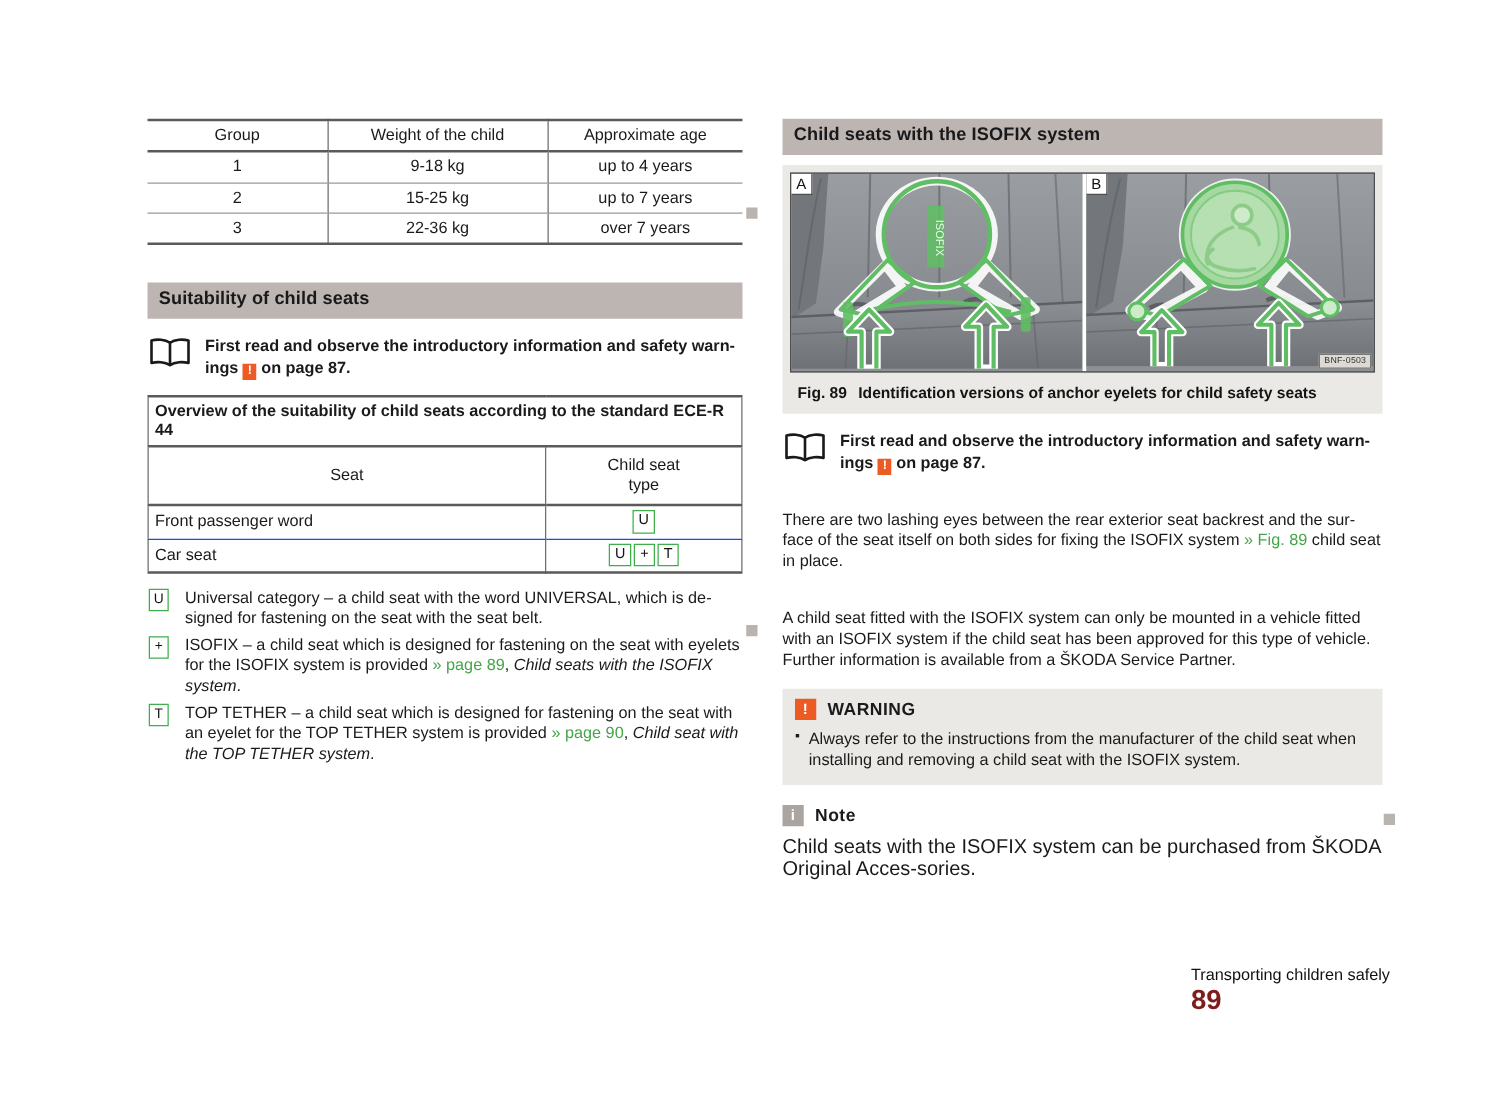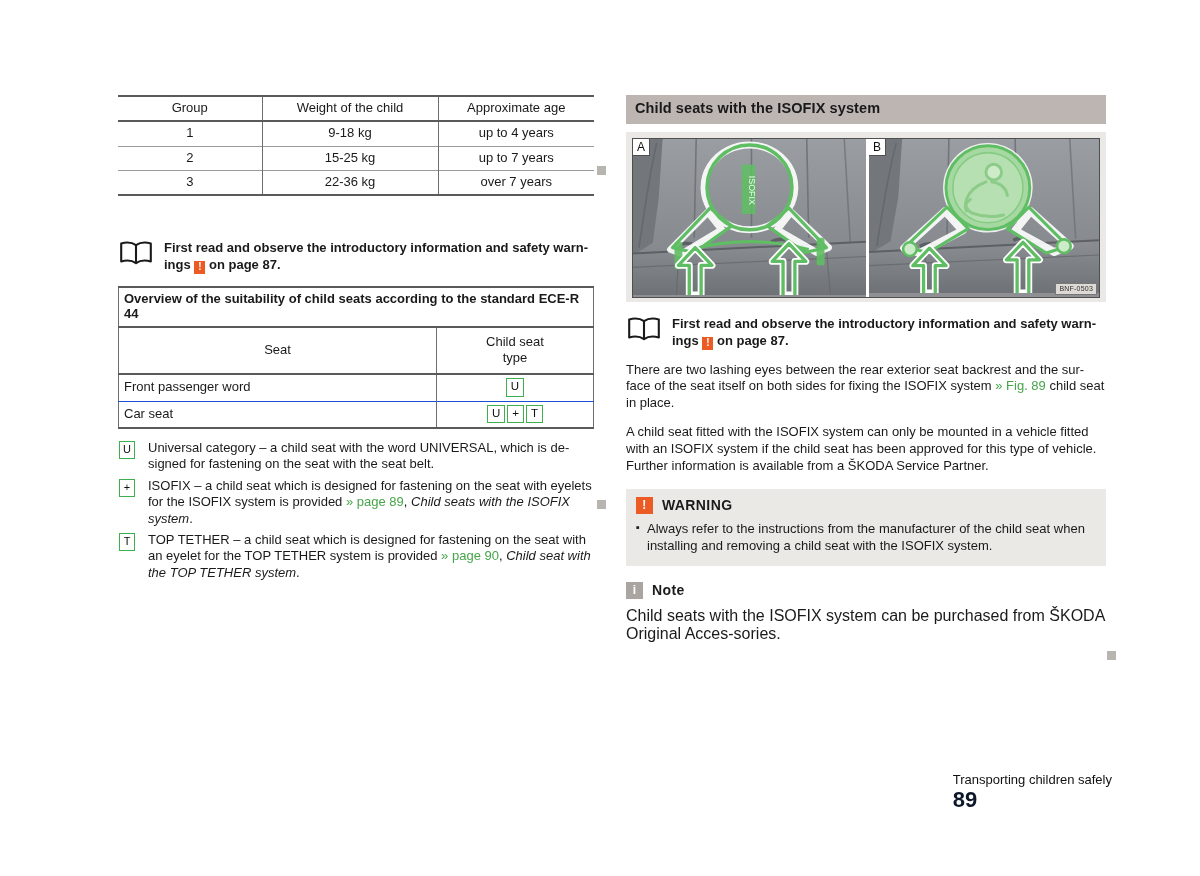--- a/index.html
+++ b/index.html
@@ -171,21 +171,21 @@
     color: #141414;
     padding: 9px 4px 5px 6px;
     line-height: 1.2;
   }
   .fig-cap .num { margin-right: 9px; font-weight: bold; }
 
   
   p.body {
     font-size: 13px;
     line-height: 1.3;
-    margin: 12px 0 0 0;
+    margin: 28px 0 0 0;
   }
 
   
   .panel {
     background: #ebe9e6;
     margin-top: 14px;
     padding: 8px 10px 10px 10px;
   }
   .panel-head {
     display: flex; align-items: center;
@@ -226,21 +226,21 @@
     background: #b8b4b0;
   }
 
   
   .footer {
     position: absolute;
     right: 104px; bottom: 63px;
     display: flex; align-items: baseline; flex-direction: column;
   }
   .footer .ftxt { font-size: 13px; color: #111; font-weight: normal; }
-  .footer .fnum { font-size: 22px; font-weight: bold; color: #0f172a; margin-left: 16px; }
+  .footer .fnum { font-size: 22px; font-weight: bold; color: #7f1d1d; margin-left: 16px; }
 </style>
 </head>
 <body>
 
 <div class="page">
 
   <div class="col-left">
 
     <table class="tbl grp">
       <thead>
@@ -263,20 +263,21 @@
         </tr>
         <tr>
           <td>3</td>
           <td>22-36 kg</td>
           <td>over 7 years</td>
         </tr>
       </tbody>
     </table>
 
     <div style="height:30px"></div>
+    <div class="sec-head">Suitability of child seats</div>
 
     <div class="readfirst">
       <div class="book-icon">
         <svg width="36" height="24" viewBox="0 0 36 24" aria-hidden="true">
           <path d="M18 4.2 C14 1.3 7.5 1.3 3.2 2.4 L3.2 20.4 C7.5 19.3 14 19.3 18 22.1
                    C22 19.3 28.5 19.3 32.8 20.4 L32.8 2.4 C28.5 1.3 22 1.3 18 4.2 Z" fill="#ffffff" stroke="#1a1a1a" stroke-width="2.1" stroke-linejoin="round"></path>
           <path d="M18 4.2 L18 22.1" fill="none" stroke="#1a1a1a" stroke-width="2.1"></path>
         </svg>
       </div>
       <div class="bodytxt">
@@ -468,20 +469,23 @@
               <path d="M56 158 L56 130 L45 130 L62 112 L79 130 L68 130 L68 158"></path>
               <path d="M152 158 L152 124 L141 124 L158 106 L175 124 L164 124 L164 158"></path>
             </g>
           </svg>
           <div class="corner-letter">B</div>
           <div class="fig-code">BNF-0503</div>
         </div>
 
       </div>
 
+      <div class="fig-cap">
+        <span class="num">Fig. 89</span><span>Identification versions of anchor eyelets for child safety seats</span>
+      </div>
     </div>
 
     <div class="readfirst">
       <div class="book-icon">
         <svg width="36" height="24" viewBox="0 0 36 24" aria-hidden="true">
           <path d="M18 4.2 C14 1.3 7.5 1.3 3.2 2.4 L3.2 20.4 C7.5 19.3 14 19.3 18 22.1
                    C22 19.3 28.5 19.3 32.8 20.4 L32.8 2.4 C28.5 1.3 22 1.3 18 4.2 Z" fill="#ffffff" stroke="#1a1a1a" stroke-width="2.1" stroke-linejoin="round"></path>
           <path d="M18 4.2 L18 22.1" fill="none" stroke="#1a1a1a" stroke-width="2.1"></path>
         </svg>
       </div>

